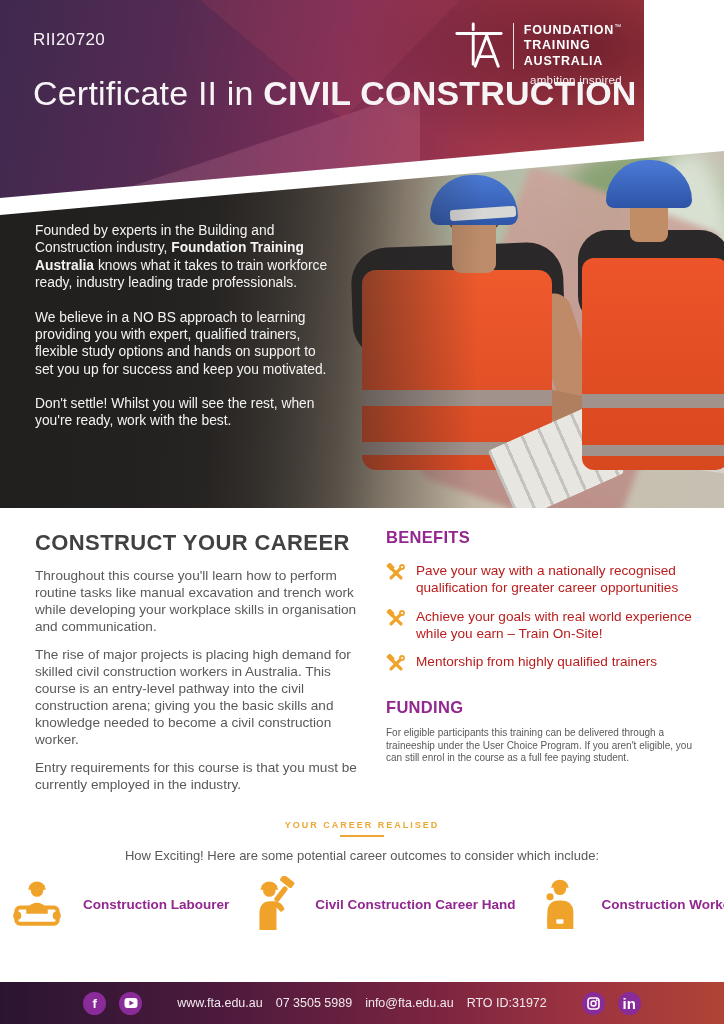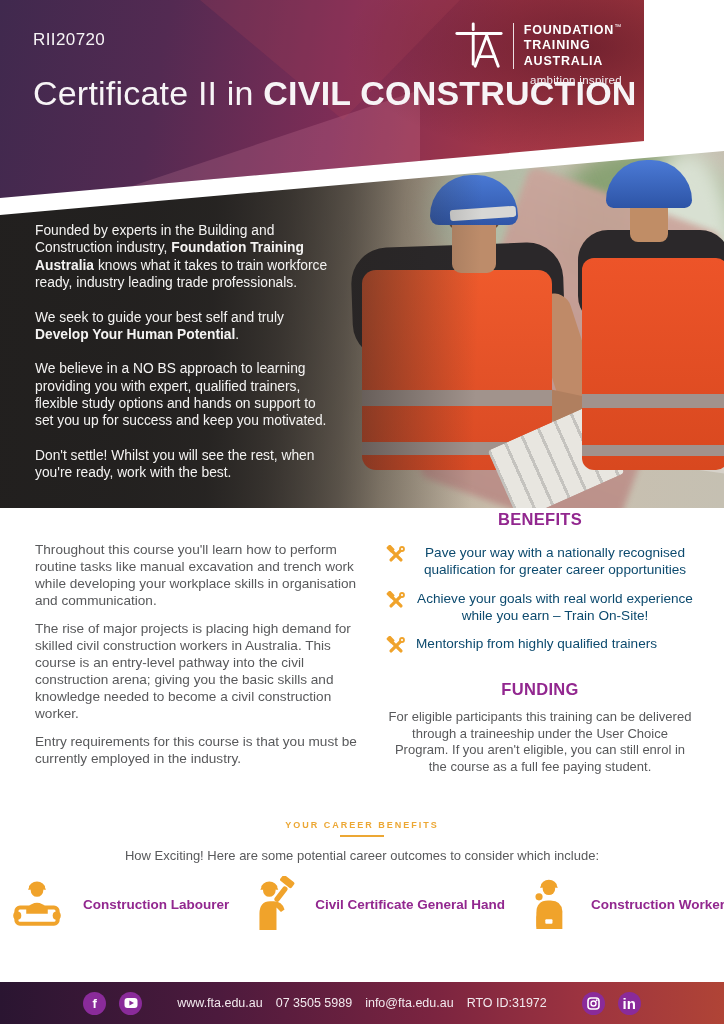--- a/index.html
+++ b/index.html
@@ -67,28 +67,28 @@
   
   .hero-copy{position:absolute;left:35px;top:222px;width:302px;z-index:8;color:#f4f3f2;
              font-size:13.8px;line-height:1.26;}
   .hero-copy p{margin:0 0 17px 0;}
   .hero-copy b{font-weight:700;}
 
   
   .col-left{position:absolute;left:35px;top:530px;width:330px;}
   .col-left h2{margin:0;font-size:22px;letter-spacing:.4px;color:#414042;font-weight:700;}
   .col-left p{margin:12px 0 0 0;font-size:13.6px;line-height:1.24;color:#58595b;}
-  .col-right{position:absolute;left:386px;top:510px;width:308px;text-align:center;}
+  .col-right{position:absolute;left:386px;top:528px;width:308px;}
   .col-right h3{margin:0;font-size:16.5px;color:#92278f;font-weight:700;letter-spacing:.3px;}
   .benefit-list{margin:15px 0 0 0;padding:0;list-style:none;}
   .benefit-item{display:flex;align-items:flex-start;margin-bottom:11px;}
   .benefit-item svg{flex:0 0 auto;margin:1px 10px 0 0;}
-  .benefit-item span{font-size:13.6px;line-height:1.27;color:#0c4a6e;}
+  .benefit-item span{font-size:13.6px;line-height:1.27;color:#b91c1c;}
   .funding{margin-top:24px;}
-  .funding p{margin:10px 0 0 0;font-size:13px;line-height:1.27;color:#58595b;}
+  .funding p{margin:10px 0 0 0;font-size:10px;line-height:1.27;color:#58595b;}
 
   
   .outcomes{position:absolute;left:0;top:820px;width:724px;text-align:center;}
   .eyebrow{font-size:9px;font-weight:700;letter-spacing:2px;color:#eca734;}
   .eyebrow-bar{width:44px;height:2px;background:#eca734;margin:5px auto 0 auto;}
   .outcomes h2{margin:15px 0 0 0;font-size:28px;color:#454447;font-weight:700;letter-spacing:.2px;}
   .outcomes .sub{margin-top:11px;font-size:13px;color:#58595b;}
   .outcome-row{margin-top:13px;display:flex;align-items:center;gap:17px;padding:0 8px;}
   .outcome-row .lbl{font-size:13.5px;font-weight:700;color:#92278f;white-space:nowrap;}
   .outcome-row svg{flex:0 0 auto;}
@@ -160,27 +160,27 @@
             <div>TRAINING</div>
             <div>AUSTRALIA</div>
           </div>
         </div>
         <div class="tagline">ambition inspired</div>
       </div>
     </div>
 
     <div class="hero-copy">
       <p><span>Founded by experts in the Building and Construction industry, </span><b>Foundation Training Australia</b><span> knows what it takes to train workforce ready, industry leading trade professionals.</span></p>
-      <p><span>We seek to guide your best self and truly </span><b>Develop Your Human Potential</b><span>.</span></p>
       <p>We believe in a NO BS approach to learning providing you with expert, qualified trainers, flexible study options and hands on support to set you up for success and keep you motivated.</p>
       <p>Don't settle! Whilst you will see the rest, when you're ready, work with the best.</p>
     </div>
   </div>
 
   <div class="col-left">
+    <h2>CONSTRUCT YOUR CAREER</h2>
     <p>Throughout this course you'll learn how to perform routine tasks like manual excavation and trench work while developing your workplace skills in organisation and communication.</p>
     <p>The rise of major projects is placing high demand for skilled civil construction workers in Australia. This course is an entry-level pathway into the civil construction arena; giving you the basic skills and knowledge needed to become a civil construction worker.</p>
     <p>Entry requirements for this course is that you must be currently employed in the industry.</p>
   </div>
 
   <div class="col-right">
     <h3>BENEFITS</h3>
     <ul class="benefit-list">
       <li class="benefit-item">
         <svg width="20" height="20" viewBox="0 0 22 22">
@@ -219,21 +219,21 @@
         <span>Mentorship from highly qualified trainers</span>
       </li>
     </ul>
     <div class="funding">
       <h3>FUNDING</h3>
       <p>For eligible participants this training can be delivered through a traineeship under the User Choice Program. If you aren't eligible, you can still enrol in the course as a full fee paying student.</p>
     </div>
   </div>
 
   <div class="outcomes">
-    <div class="eyebrow">YOUR CAREER BENEFITS</div>
+    <div class="eyebrow">YOUR CAREER REALISED</div>
     <div class="eyebrow-bar"></div>
     <div class="sub">How Exciting! Here are some potential career outcomes to consider which include:</div>
     <div class="outcome-row">
       <svg width="58" height="52" viewBox="0 0 64 58">
           <g class="gold">
             <circle cx="32" cy="14" r="7"></circle>
             <path d="M23 11 a9 7 0 0 1 18 0 l1 2 h-20 z"></path>
             <path d="M20 34 q12 -13 24 0 l0 6 h-24 z"></path>
             <rect x="9" y="33" width="46" height="18" rx="4" fill="none" stroke="#f0a32b" stroke-width="4.5"></rect>
             <circle cx="10" cy="42" r="4.5"></circle>
@@ -243,21 +243,21 @@
       <div class="lbl">Construction Labourer</div>
       <svg width="52" height="56" viewBox="0 0 58 62">
           <g class="gold">
             <circle cx="26" cy="16" r="7"></circle>
             <path d="M17 13 a9 7 0 0 1 18 0 l1 2 h-20 z"></path>
             <path d="M15 60 V42 q0-14 12-14 h4 q9 0 12 9 l-4 3 -5-5 V60 z"></path>
             <rect x="36" y="10" width="6" height="20" rx="3" transform="rotate(38 39 20)"></rect>
             <rect x="38" y="2" width="16" height="8" rx="2" transform="rotate(38 46 6)"></rect>
           </g>
         </svg>
-      <div class="lbl">Civil Certificate General Hand</div>
+      <div class="lbl">Civil Construction Career Hand</div>
       <svg width="52" height="54" viewBox="0 0 58 60">
           <g class="gold">
             <circle cx="30" cy="13" r="7"></circle>
             <path d="M21 10 a9 7 0 0 1 18 0 l1 2 h-20 z"></path>
             <path d="M16 58 V40 q0-14 13-14 h3 q12 0 13 12 v20 z"></path>
             <circle cx="19" cy="22" r="4"></circle>
             <rect x="16" y="42" width="28" height="15" rx="2.5"></rect>
             <rect x="26" y="47" width="8" height="5" rx="1" fill="#ffffff"></rect>
           </g>
         </svg>

